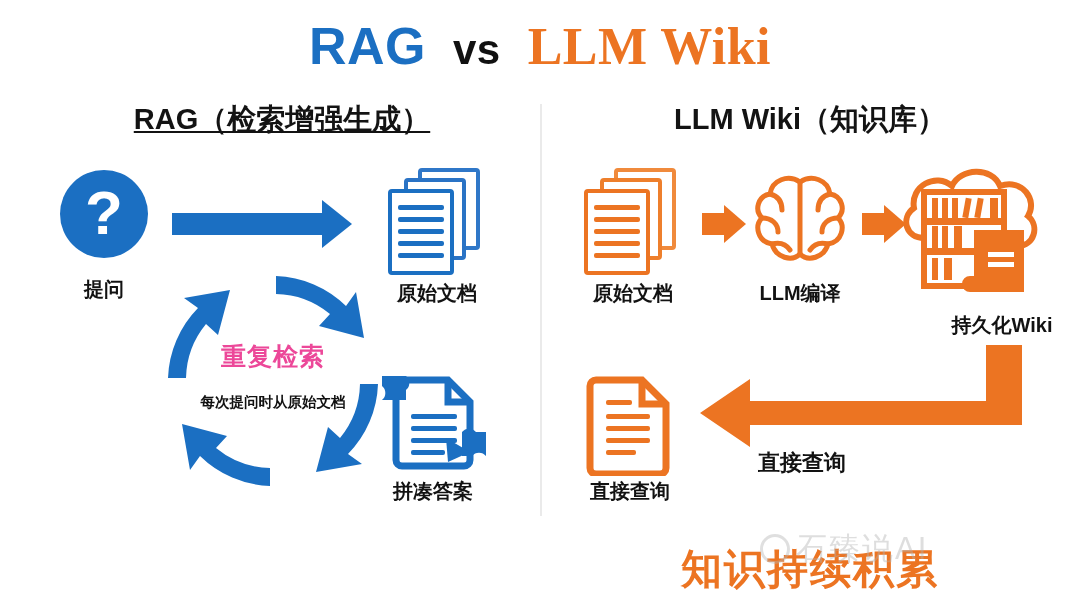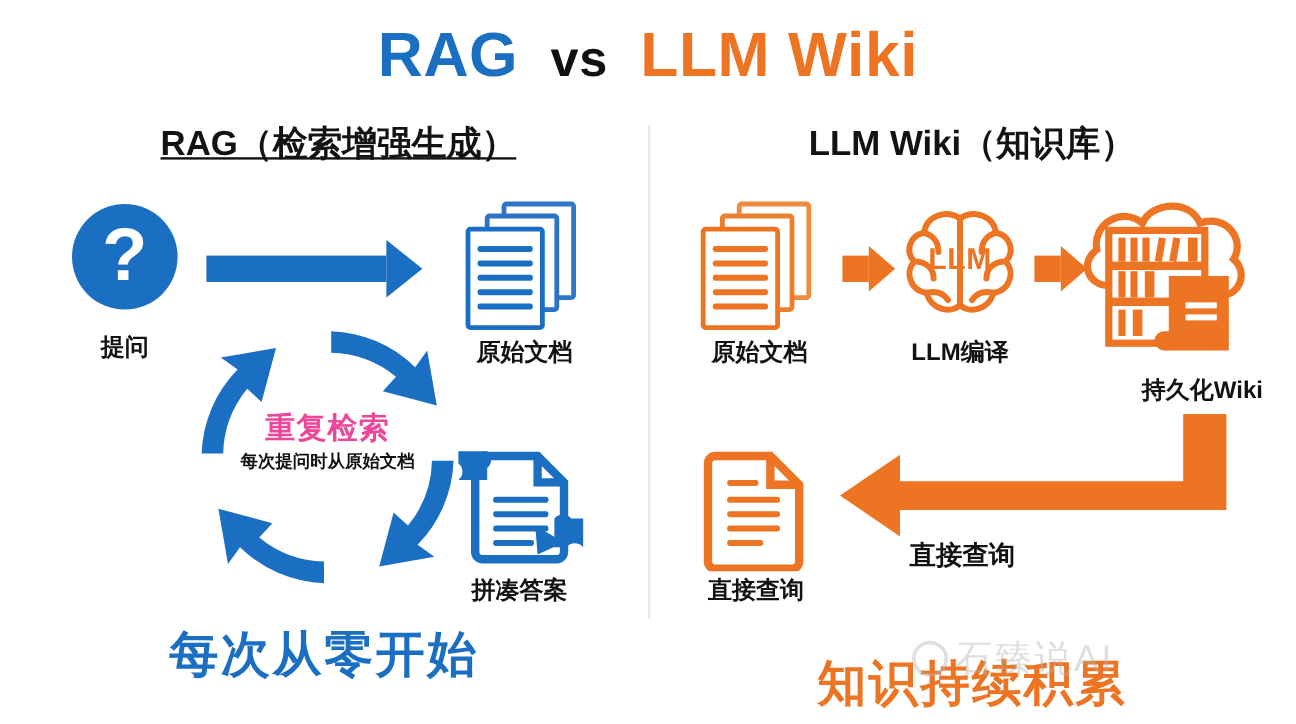--- a/index.html
+++ b/index.html
@@ -26,21 +26,21 @@
     left: 0;
     width: 1080px;
     text-align: center;
     font-size: 52px;
     font-weight: bold;
     letter-spacing: 0.5px;
     white-space: nowrap;
   }
   .t-rag  { color: #1B6FC2; }
   .t-vs   { color: #111111; font-size: 42px; padding: 0 12px; }
-  .t-wiki { color: #EC7422; }
+  .t-wiki { color: #EC7422; font-family: Liberation Serif, serif; }
 
   
   .col-head {
     position: absolute;
     top: 100px;
     font-size: 29px;
     font-weight: bold;
     color: #131313;
     white-space: nowrap;
   }
@@ -123,21 +123,21 @@
     font-size: 25px;
     font-weight: bold;
     color: #ec4899;
     letter-spacing: 1px;
   }
   .loop-sub {
     font-size: 14.5px;
     font-weight: bold;
     color: #111111;
     line-height: 19px;
-    margin-top: 3px;
+    margin-top: 20px;
   }
 
   
   .brain-wrap { position: absolute; }
   .brain-text {
     position: absolute;
     width: 100%;
     text-align: center;
     font-size: 25px;
     font-weight: bold;
@@ -282,21 +282,20 @@
         <path d="M52 14 C64 6 80 12 82 26 C94 28 98 42 90 50 C98 58 94 74 80 76 C76 90 60 94 52 86"></path>
         <path d="M52 14 L52 86"></path>
         <path d="M22 26 C30 28 34 34 34 42"></path>
         <path d="M82 26 C74 28 70 34 70 42"></path>
         <path d="M14 50 C24 50 30 56 30 64"></path>
         <path d="M90 50 C80 50 74 56 74 64"></path>
         <path d="M24 76 C32 74 38 76 42 82"></path>
         <path d="M80 76 C72 74 66 76 62 82"></path>
       </g>
     </svg>
-    <div class="brain-text" style="top:34px;">LLM</div>
   </div>
   <div class="node-label" style="left:730px; top:280px; width:140px;">LLM编译</div>
 
   <div class="arrow-right" style="left:862px; top:205px;">
     <div class="shaft" style="width:22px; background:#EC7422;"></div>
     <div class="head" style="border-left:22px solid #EC7422; border-top-width:19px; border-bottom-width:19px;"></div>
   </div>
 
   <div class="doc-single" style="left:896px; top:160px; width:150px; height:150px;">
     <svg width="150" height="150" viewBox="0 0 150 150">
@@ -339,21 +338,20 @@
         <rect x="22" y="28" width="26" height="5" rx="2"></rect>
         <rect x="22" y="42" width="44" height="5" rx="2"></rect>
         <rect x="22" y="54" width="44" height="5" rx="2"></rect>
         <rect x="22" y="66" width="44" height="5" rx="2"></rect>
         <rect x="22" y="78" width="30" height="5" rx="2"></rect>
       </g>
     </svg>
   </div>
   <div class="node-label" style="left:570px; top:478px; width:120px;">直接查询</div>
 
-  <div class="banner left">每次从零开始</div>
   <div class="banner right">知识持续积累</div>
 
   <div class="watermark">
     <div class="wm-logo"></div>
     <div class="wm-text">石臻说AI</div>
   </div>
 
 </div>
 
 </body></html>

